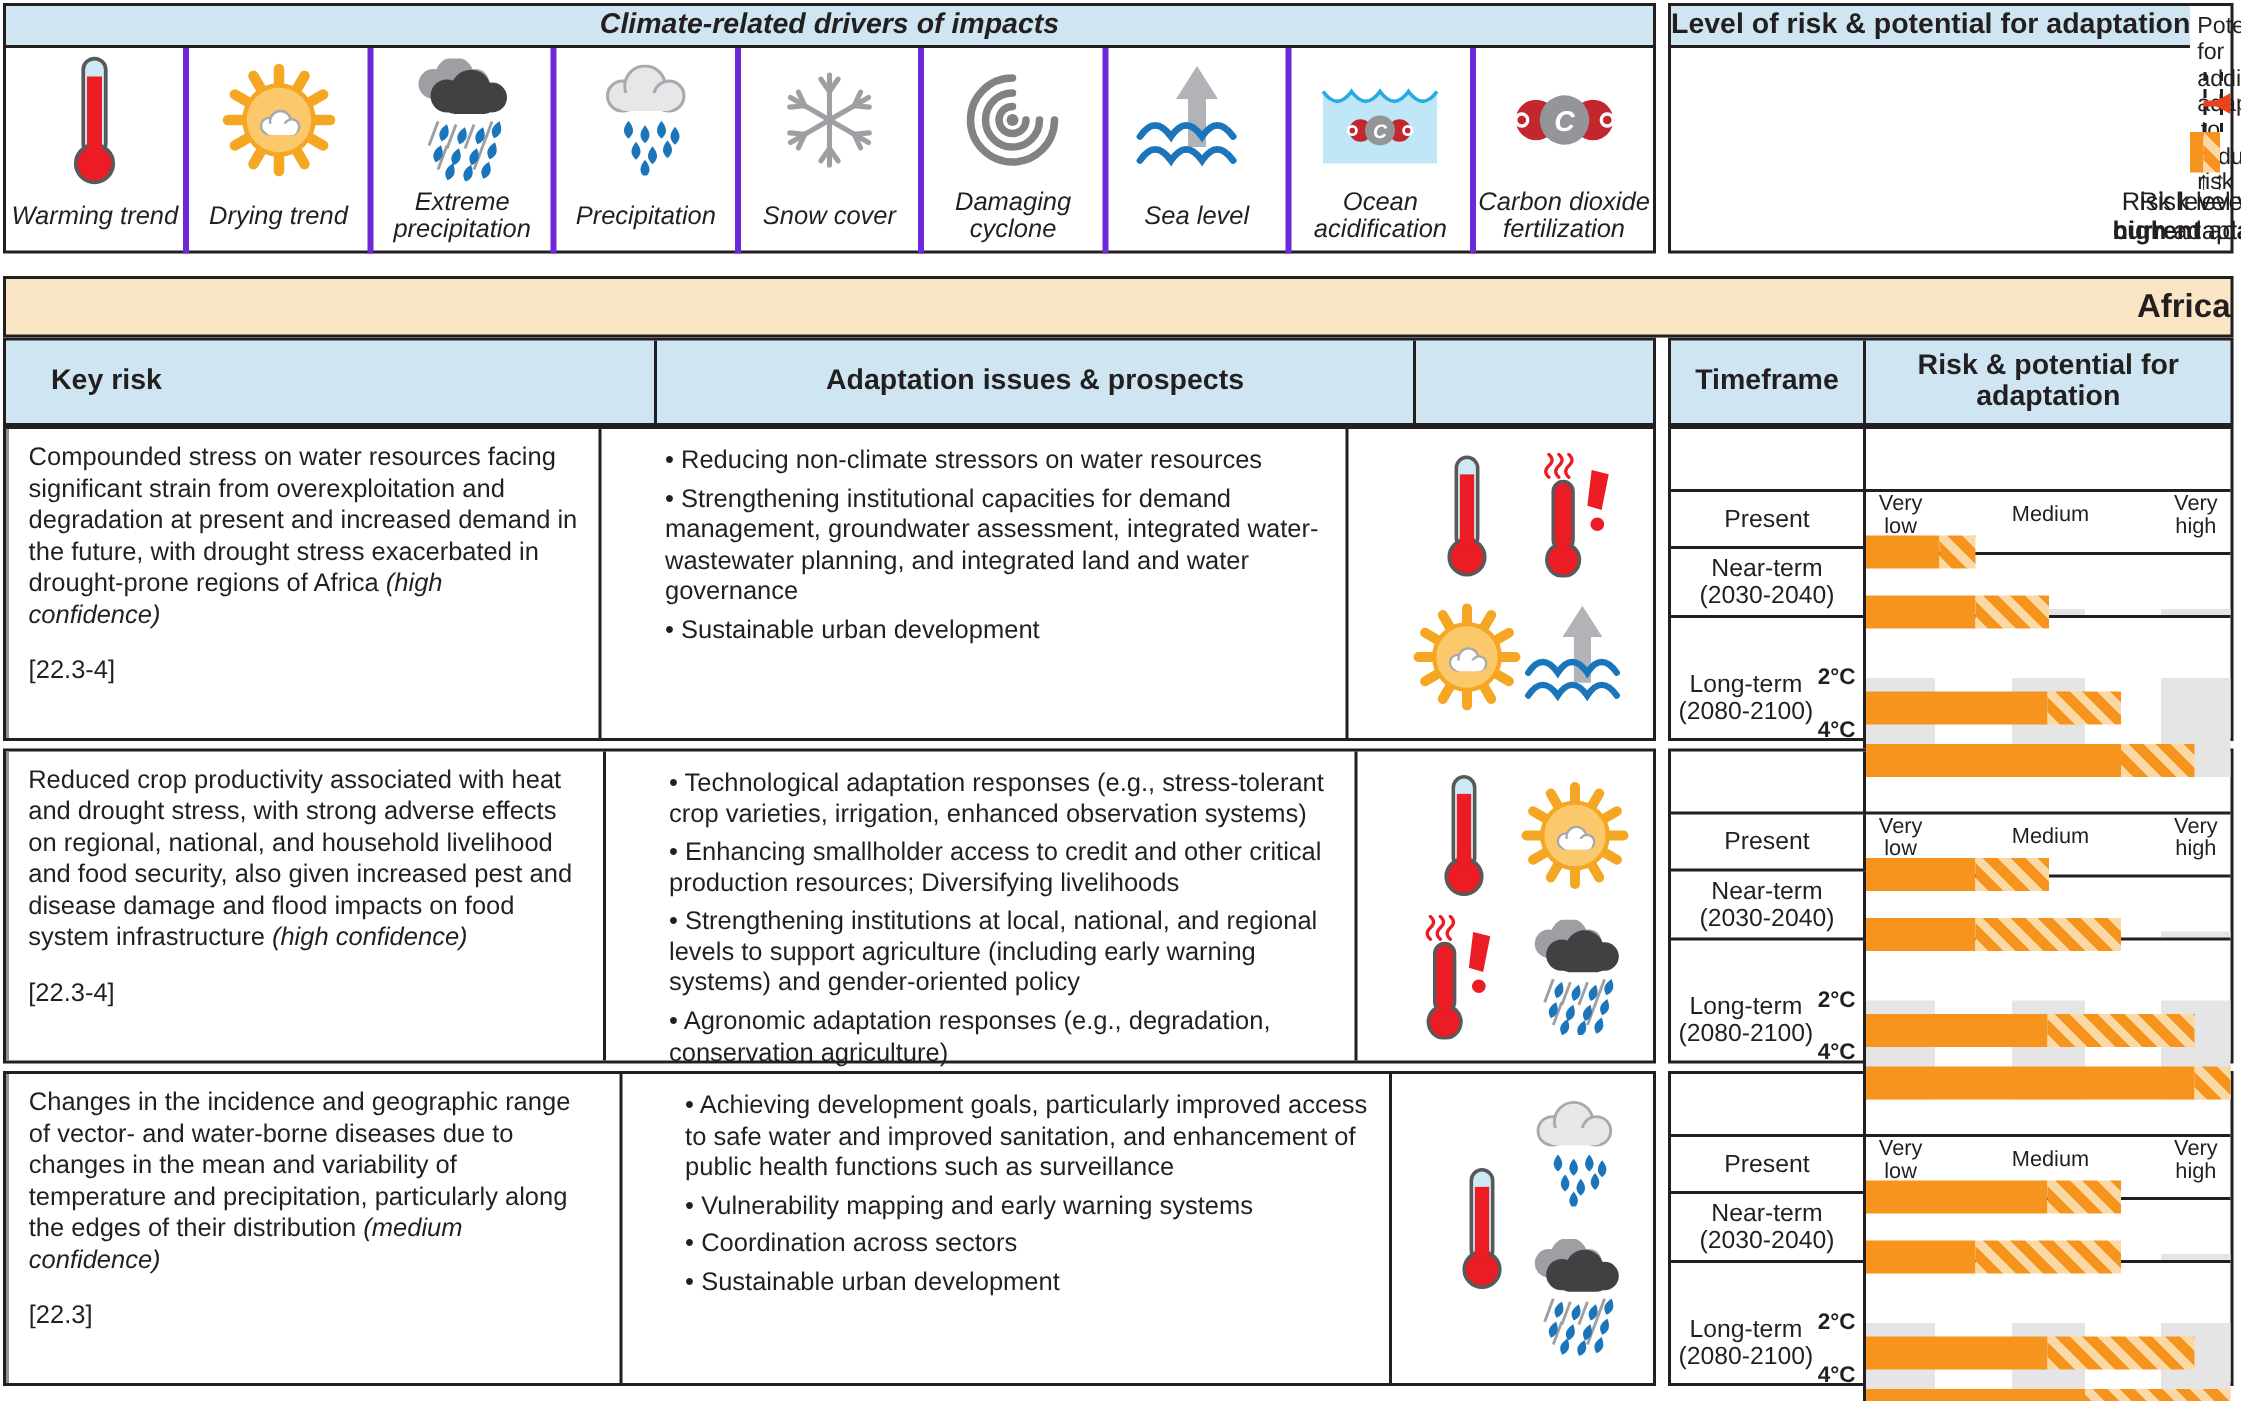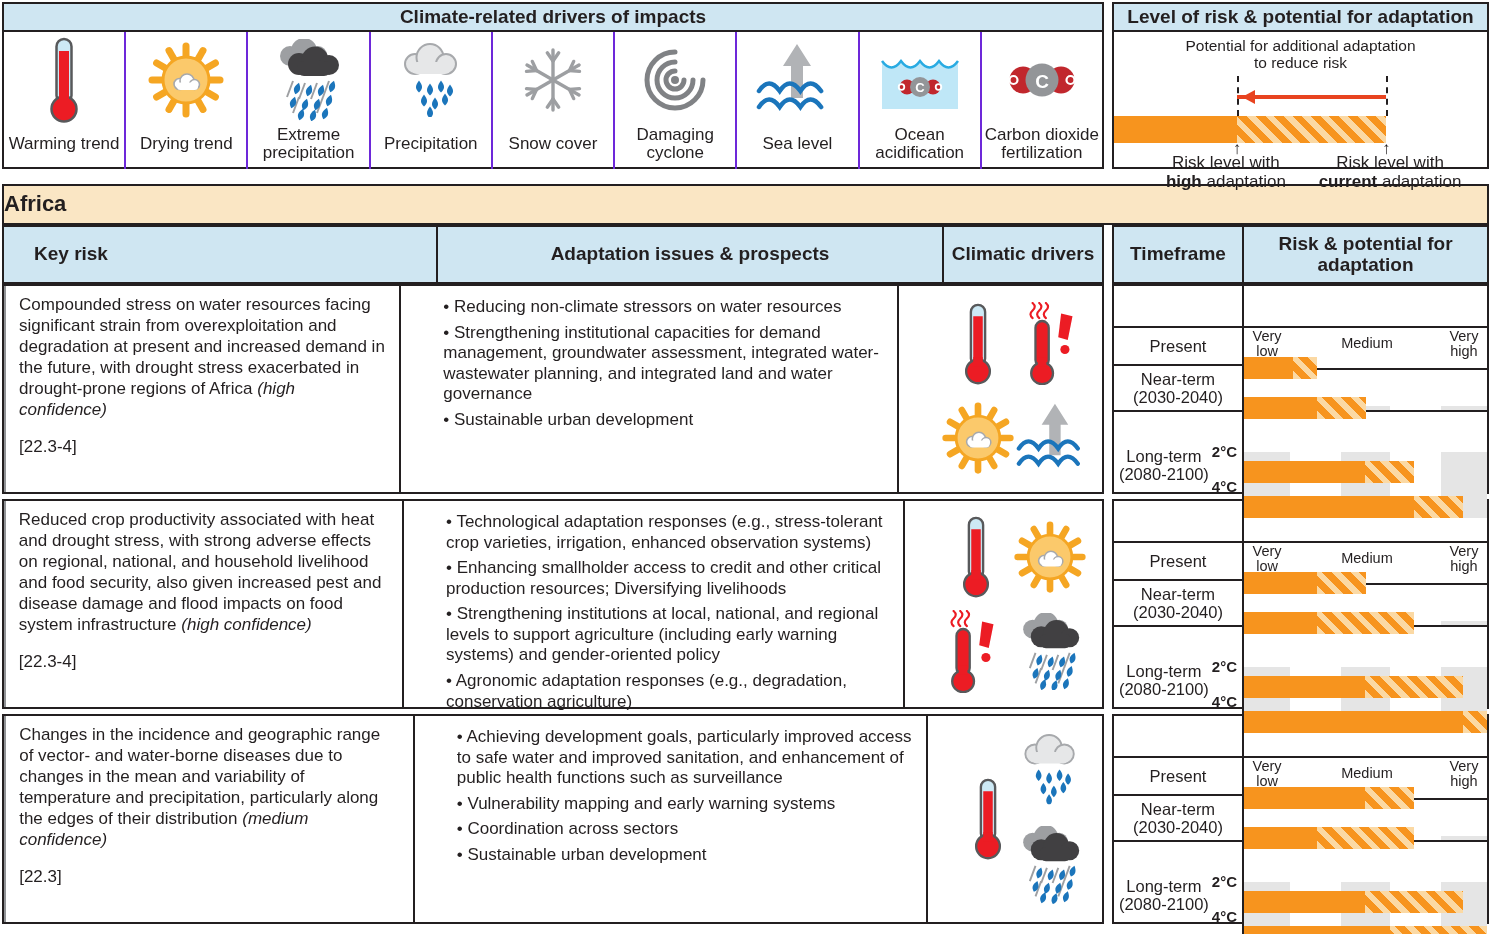--- a/index.html
+++ b/index.html
@@ -3,26 +3,26 @@
 <meta charset="utf-8">
 <style>
   * { margin:0; padding:0; box-sizing:border-box; }
   html,body { background:#fff; }
   body { font-family:"Liberation Sans", sans-serif; color:#231F20; }
   .canvas { width:1491px; height:934px; background:#fff; position:relative; padding:2px; }
   .box { border:2.5px solid #231F20; background:#fff; }
 
   
   .top-band { display:flex; gap:8px; height:167px; }
-  .drivers-box { width:1102px; display:flex; flex-direction:column; }
-  .legend-box { flex:1; display:flex; flex-direction:column;justify-content:flex-end; }
+  .drivers-box { width:1102px; display:flex; flex-direction:column;font-style:italic; }
+  .legend-box { flex:1; display:flex; flex-direction:row;justify-content:flex-end; }
   .panel-title { height:28px; background:#CFE6F2; border-bottom:2.5px solid #231F20;
                  text-align:center; font-size:19px; font-weight:bold; line-height:26px; }
   .drivers-strip { display:flex; flex:1; }
-  .driver-cell { flex:1; border-right:2px solid #6d28d9; display:flex; flex-direction:column;
+  .driver-cell { flex:1; border-right:4px solid #6d28d9; display:flex; flex-direction:column;
                  align-items:center; padding:4px 2px 5px; min-width:0; }
   .driver-cell:last-child { border-right:none; }
   .icon-holder { flex:1; display:flex; align-items:center; justify-content:center; }
   .driver-label { font-size:17px; text-align:center; line-height:1.05; height:40px;
                   display:flex; align-items:center; justify-content:center; }
 
   
   .legend-body { position:relative; flex:1; }
   .legend-note { position:absolute; top:5px; left:17%; width:66%; text-align:center;
                  font-size:15.5px; line-height:1.12; }
@@ -38,21 +38,21 @@
                background:repeating-linear-gradient(45deg,#FBD9A4 0 6px,#F7941E 6px 13px); }
   .legend-bar .bar-solid { width:45.2%; }
   .uparrow { position:absolute; top:108px; transform:translateX(-50%); font-size:17px;
              font-weight:bold; line-height:1; }
   .up-left { left:33%; } .up-right { left:73%; }
   .legend-label { position:absolute; top:122px; transform:translateX(-50%); text-align:center;
                   font-size:17px; line-height:1.1; white-space:nowrap; }
   .label-left { left:30%; } .label-right { left:74%; }
 
   
-  .africa-band { margin-top:15px; height:41px; background:#FAE6C4; text-align:left;
+  .africa-band { margin-top:15px; height:41px; background:#FAE6C4; text-align:right;
                  font-size:22px; font-weight:bold; line-height:36px; }
 
   
   .table-head { display:flex; gap:8px; height:59px; }
   .left-head { width:1102px; display:flex; background:#CFE6F2; }
   .right-head { flex:1; display:flex; background:#CFE6F2; }
   .hcell { display:flex; align-items:center; justify-content:center; text-align:center;
            font-size:19px; font-weight:bold; line-height:1.1; }
   .hcell.key { width:434px; justify-content:flex-start; padding-left:30px;
                border-right:2px solid #231F20; }
@@ -372,21 +372,20 @@
   </div>
 
   <div class="box africa-band">
     <span>Africa</span>
   </div>
 
   <div class="table-head">
     <div class="box left-head">
       <div class="hcell key">Key risk</div>
       <div class="hcell adapt">Adaptation issues &amp; prospects</div>
-      <div class="hcell drv">Climatic drivers</div>
     </div>
     <div class="box right-head">
       <div class="hcell tf">Timeframe</div>
       <div class="hcell rp">Risk &amp; potential for adaptation</div>
     </div>
   </div>
 
   <div class="risk-row">
     <div class="box row-left">
       <div class="cell-key">

